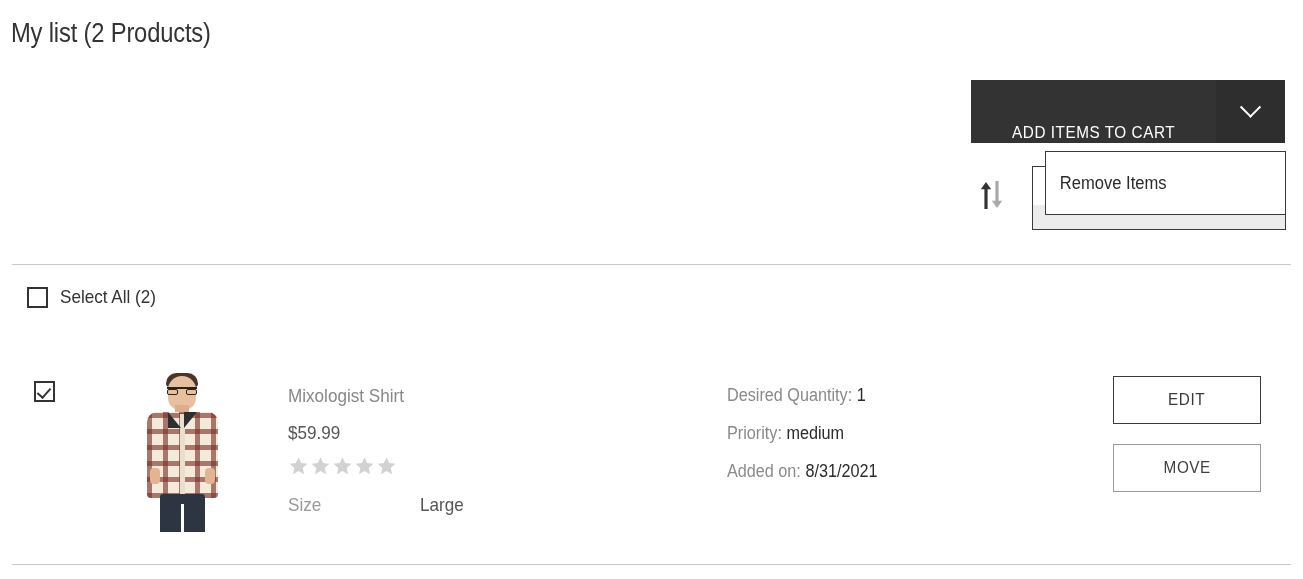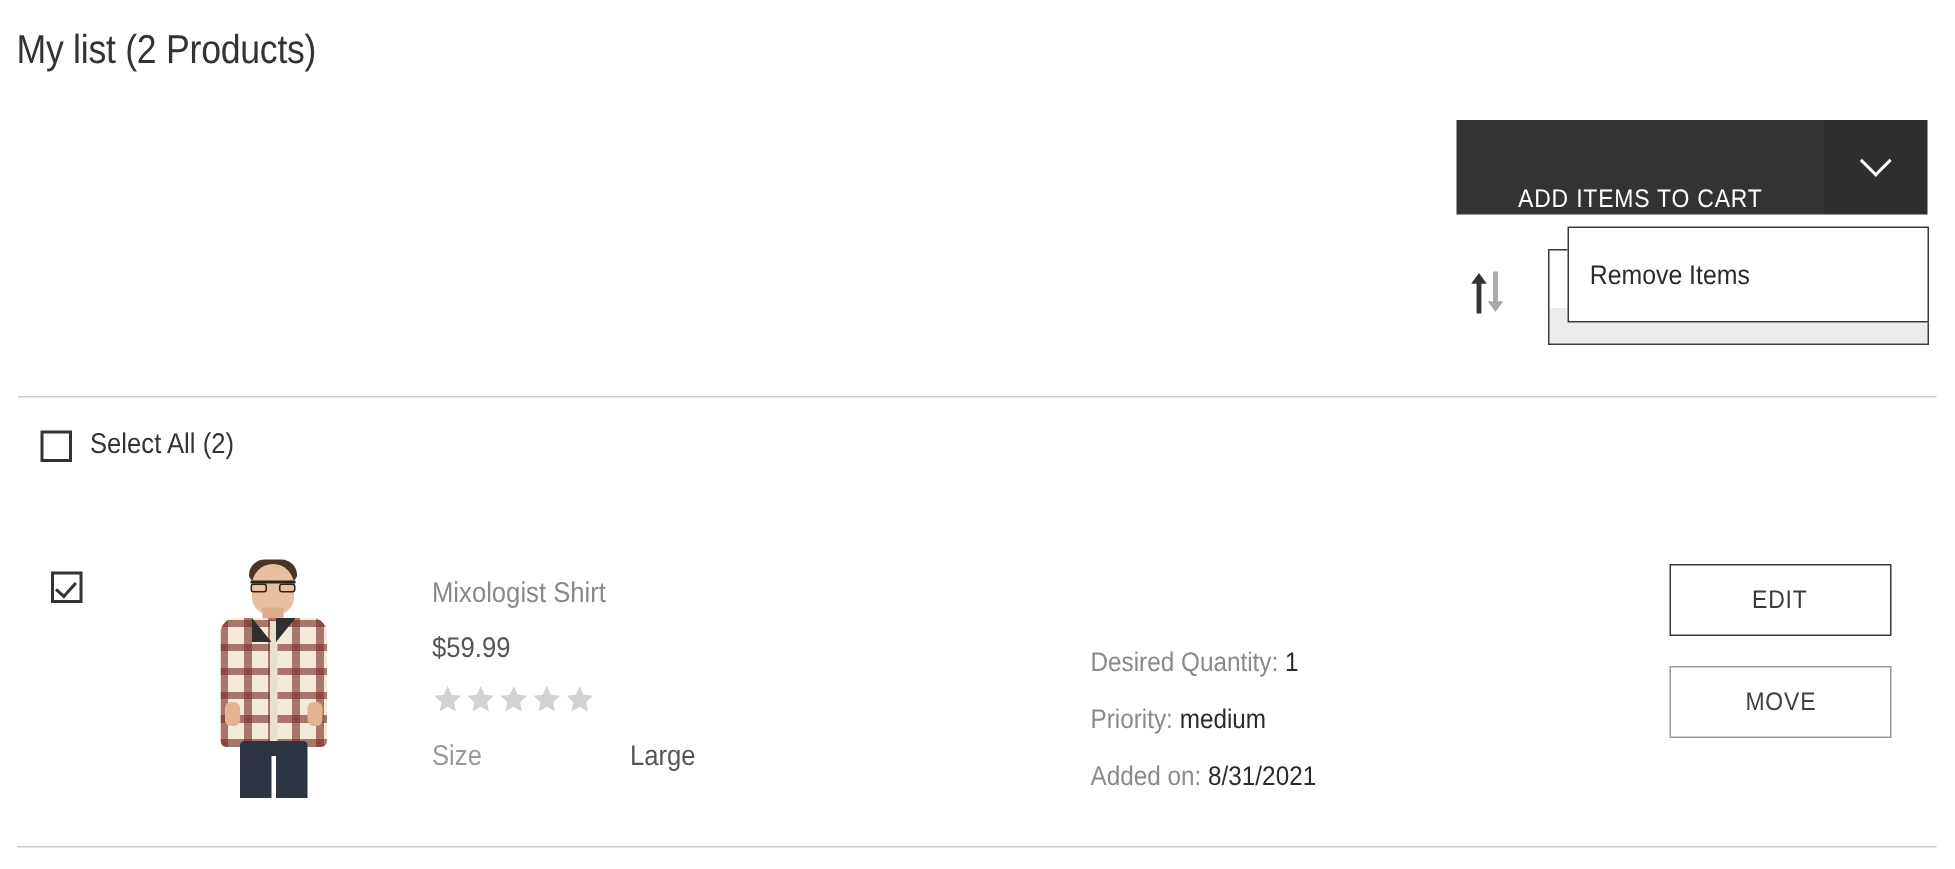--- a/index.html
+++ b/index.html
@@ -365,21 +365,20 @@
     transform: scaleX(0.9);
     transform-origin: left center;
   }
 
   
   .meta-col {
     position: absolute;
     left: 727px;
     top: 20px;
     width: 330px;
-    margin-top: 46px;
   }
   .meta-line {
     font-size: 18px;
     line-height: 22px;
     margin-bottom: 16px;
     color: #8a8a8a;
     white-space: nowrap;
     transform: scaleX(0.9);
     transform-origin: left center;
   }

